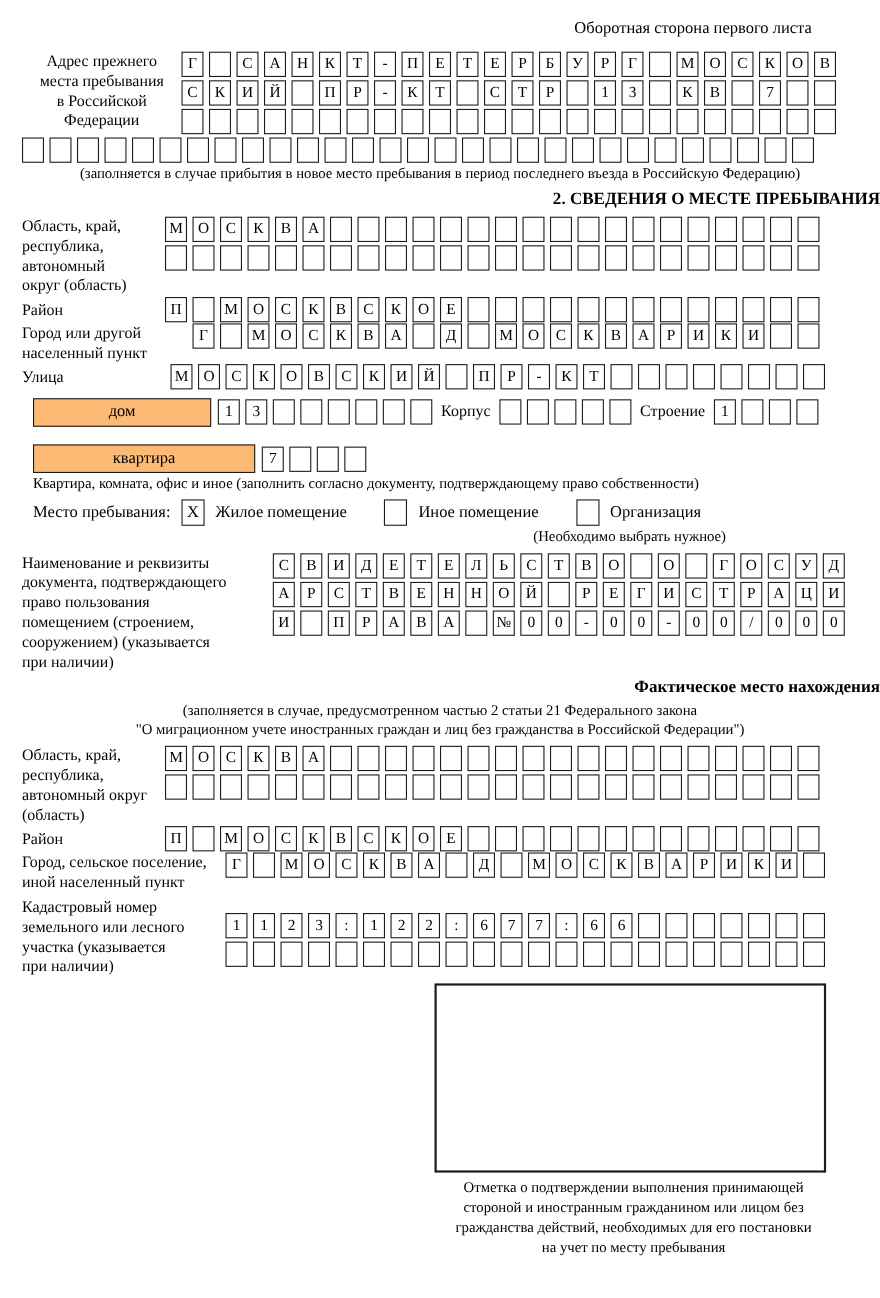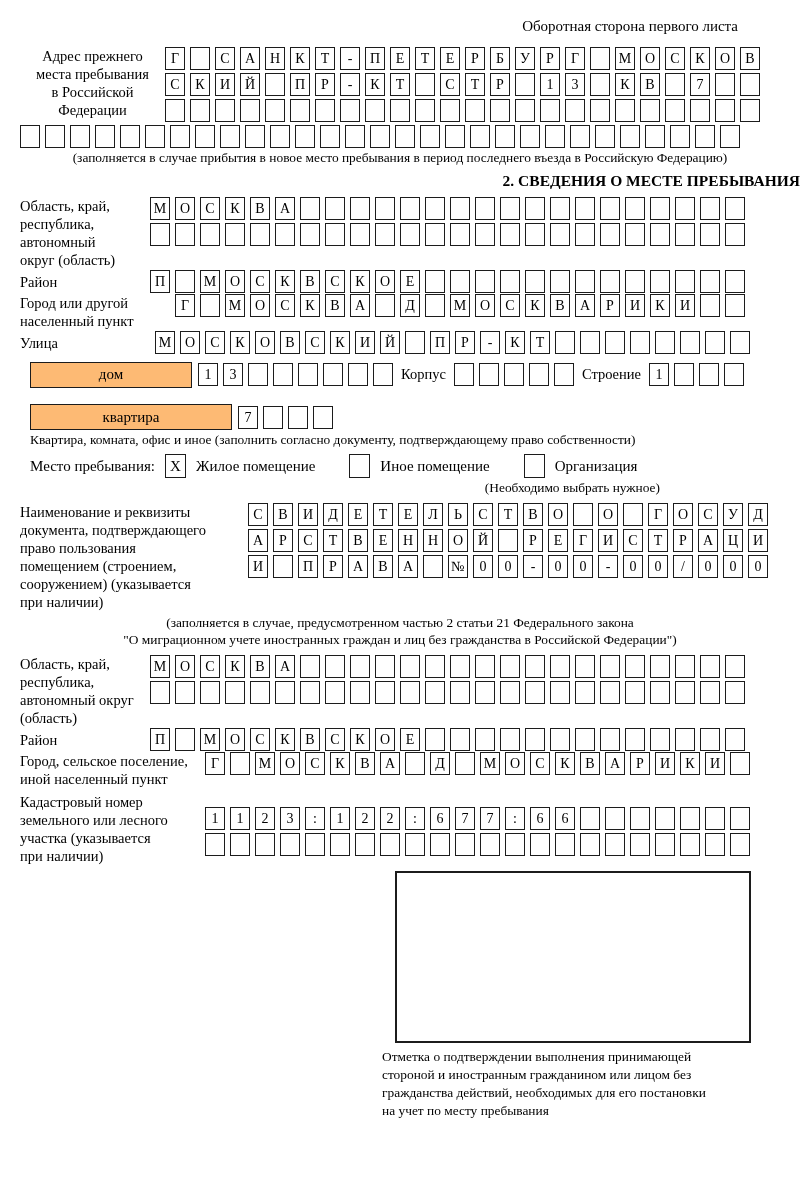--- a/index.html
+++ b/index.html
@@ -36,21 +36,21 @@
   .caption{font-size:13.4px;padding-left:30px;margin-top:2px;}
   .chkrow{display:flex;align-items:center;padding-left:30px;gap:10px;font-size:15px;}
   .chk{
     width:19px;height:22px;border:1.6px solid #1c1c1c;display:inline-flex;
     align-items:center;justify-content:center;font-size:15px;flex:0 0 19px;
   }
   .hint{font-size:13.4px;text-align:right;width:640px;padding-left:20px;margin-top:2px;}
   .fineprint{font-size:13.4px;text-align:center;line-height:17px;white-space:pre-line;margin-top:3px;}
   .stampbox{margin-left:395px;width:352px;height:168px;border:2px solid #1c1c1c;background:#fff;}
   .stampcap{
-    margin-left:382px;width:388px;font-size:13.4px;
+    margin-left:382px;width:388px;text-align:center;font-size:13.4px;
     line-height:18px;margin-top:5px;white-space:pre-line;
   }
   .spacer6{width:6px;} .spacer14{width:14px;}
 </style>
 </head>
 <body>
 
 <div class="page">
 
   <div class="top-title">Оборотная сторона первого листа</div>
@@ -455,20 +455,21 @@
           <span class="cell">0</span>
           <span class="cell">0</span>
           <span class="cell">/</span>
           <span class="cell">0</span>
           <span class="cell">0</span>
           <span class="cell">0</span>
         </div>
     </div>
   </div>
 
+  <div class="sec-h mt5">Фактическое место нахождения</div>
   <div class="fineprint">(заполняется в случае, предусмотренном частью 2 статьи 21 Федерального закона
 "О миграционном учете иностранных граждан и лиц без гражданства в Российской Федерации")</div>
 
   <div class="frow mt7">
     <div class="flabel lw130">Область, край,
 республика,
 автономный округ
 (область)</div>
     <div class="grid">
       <div class="cellrow">

